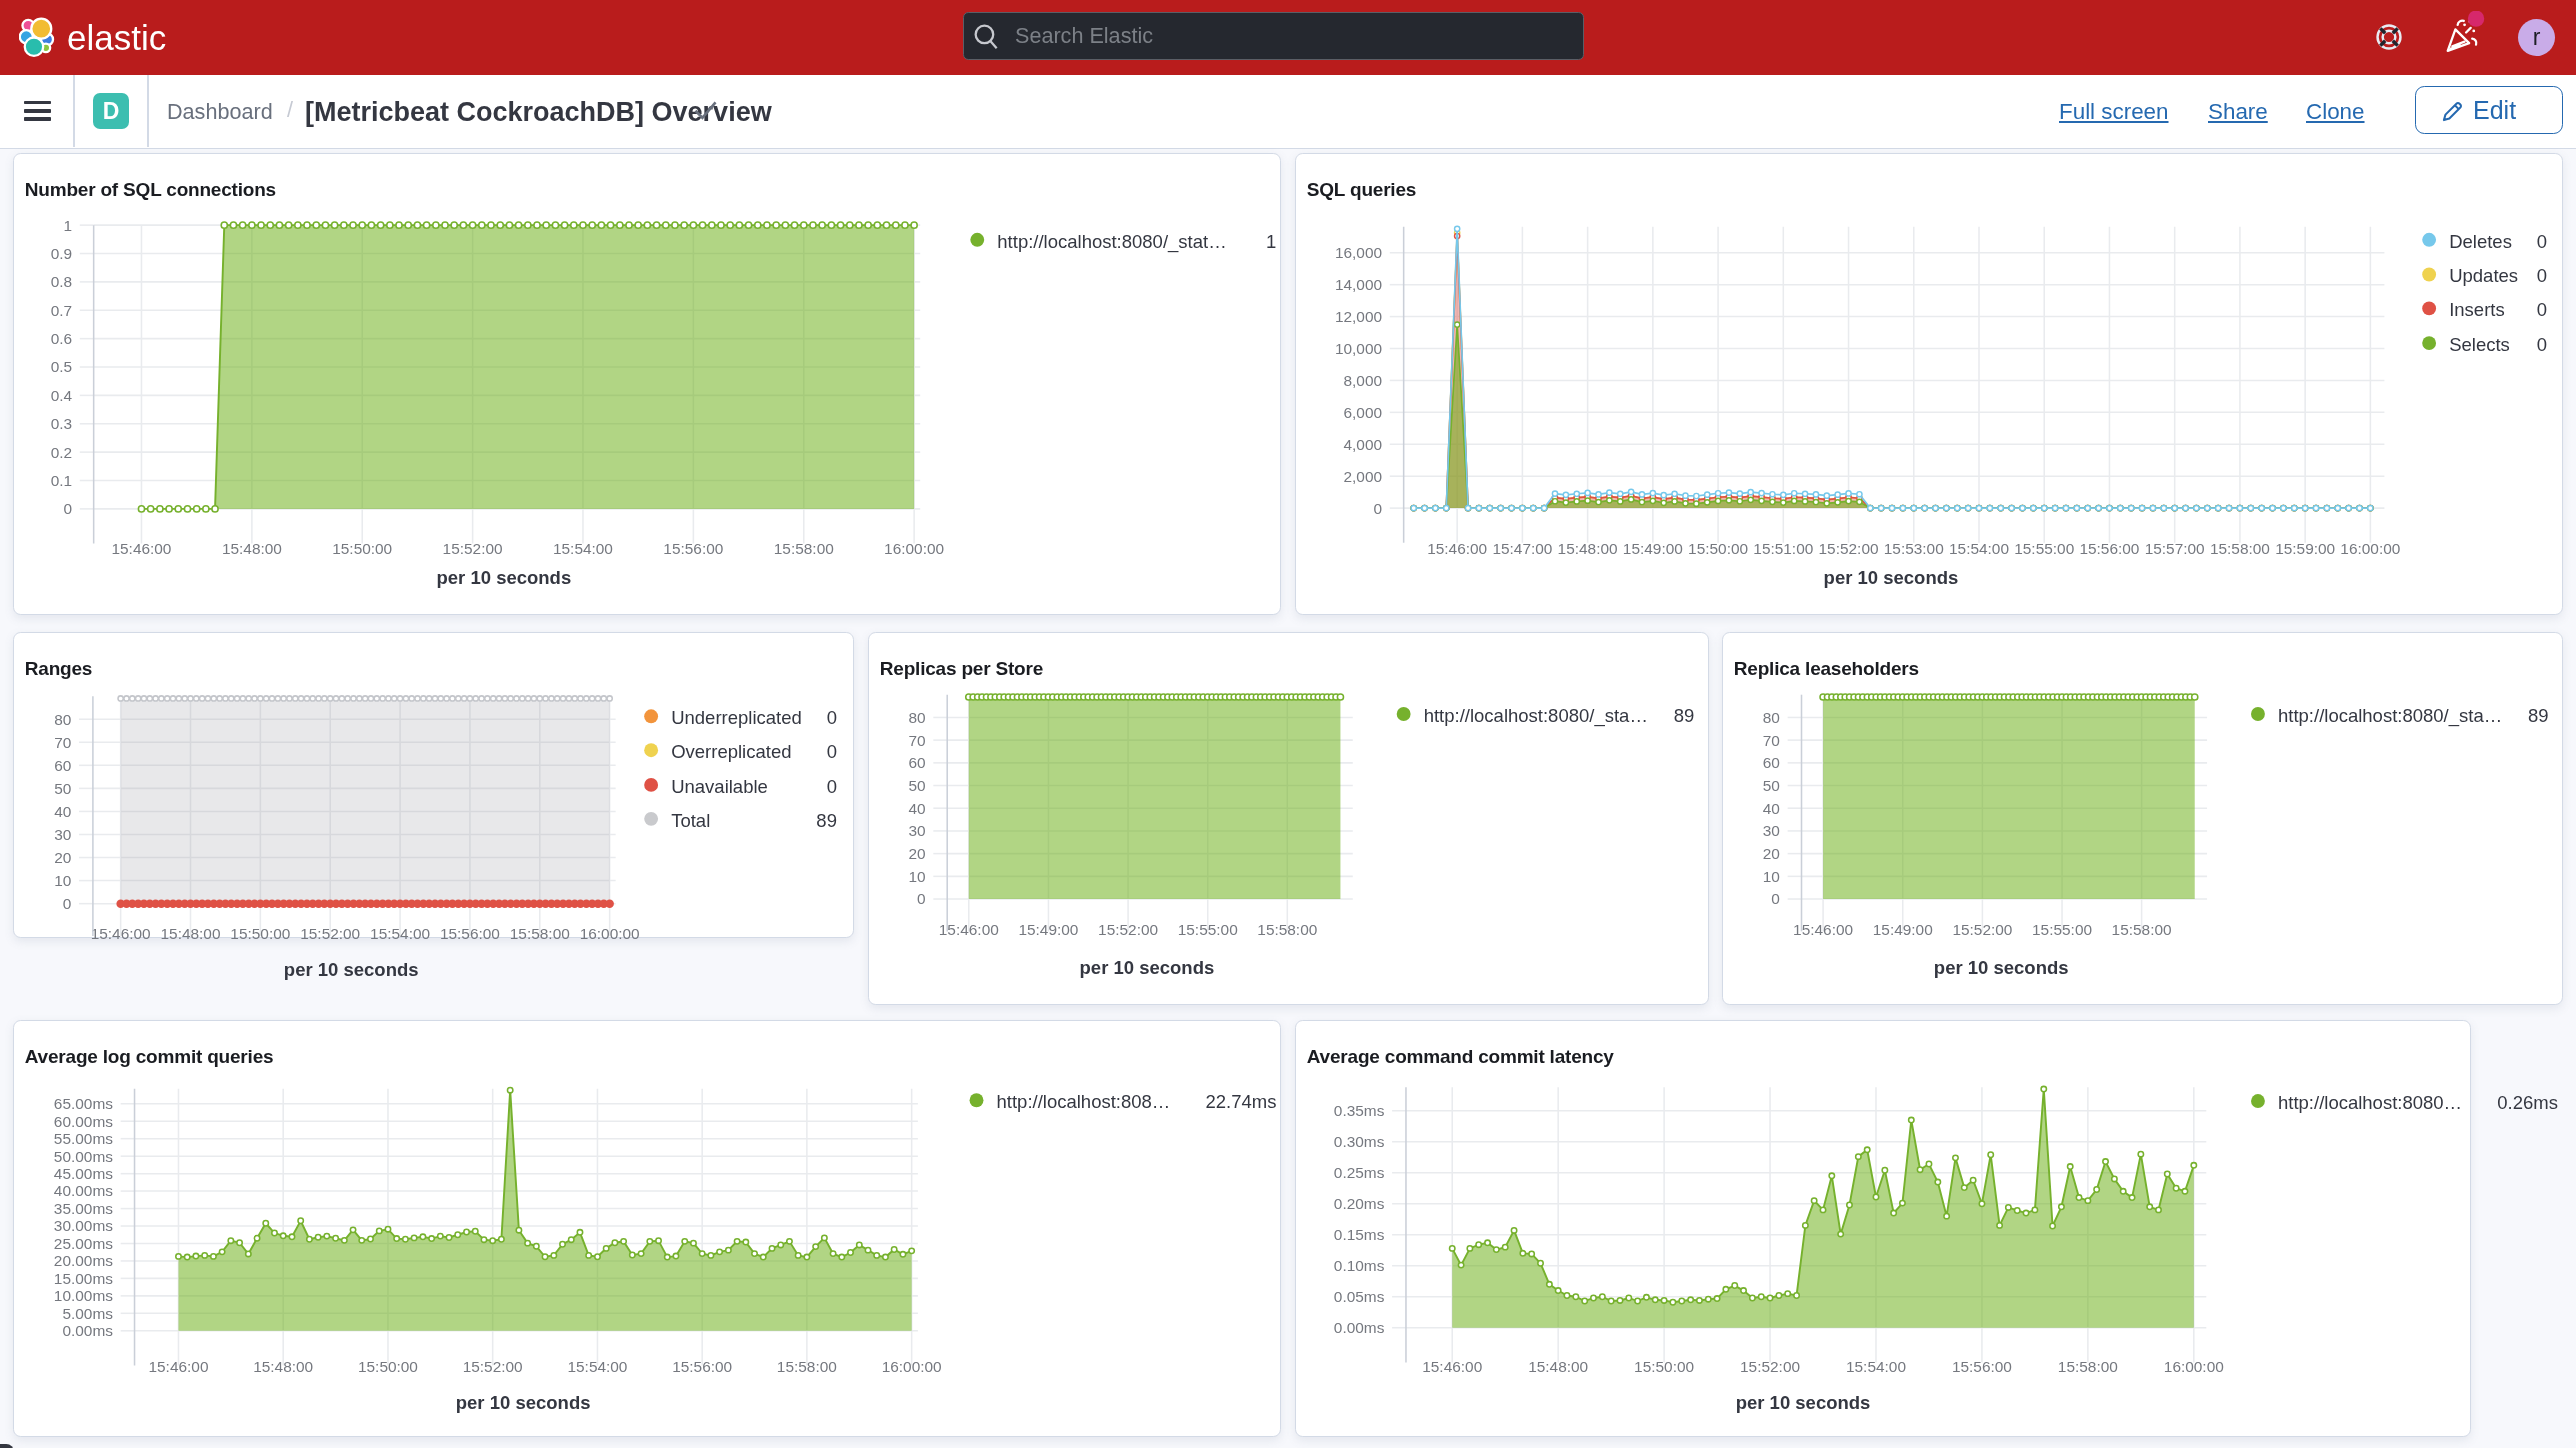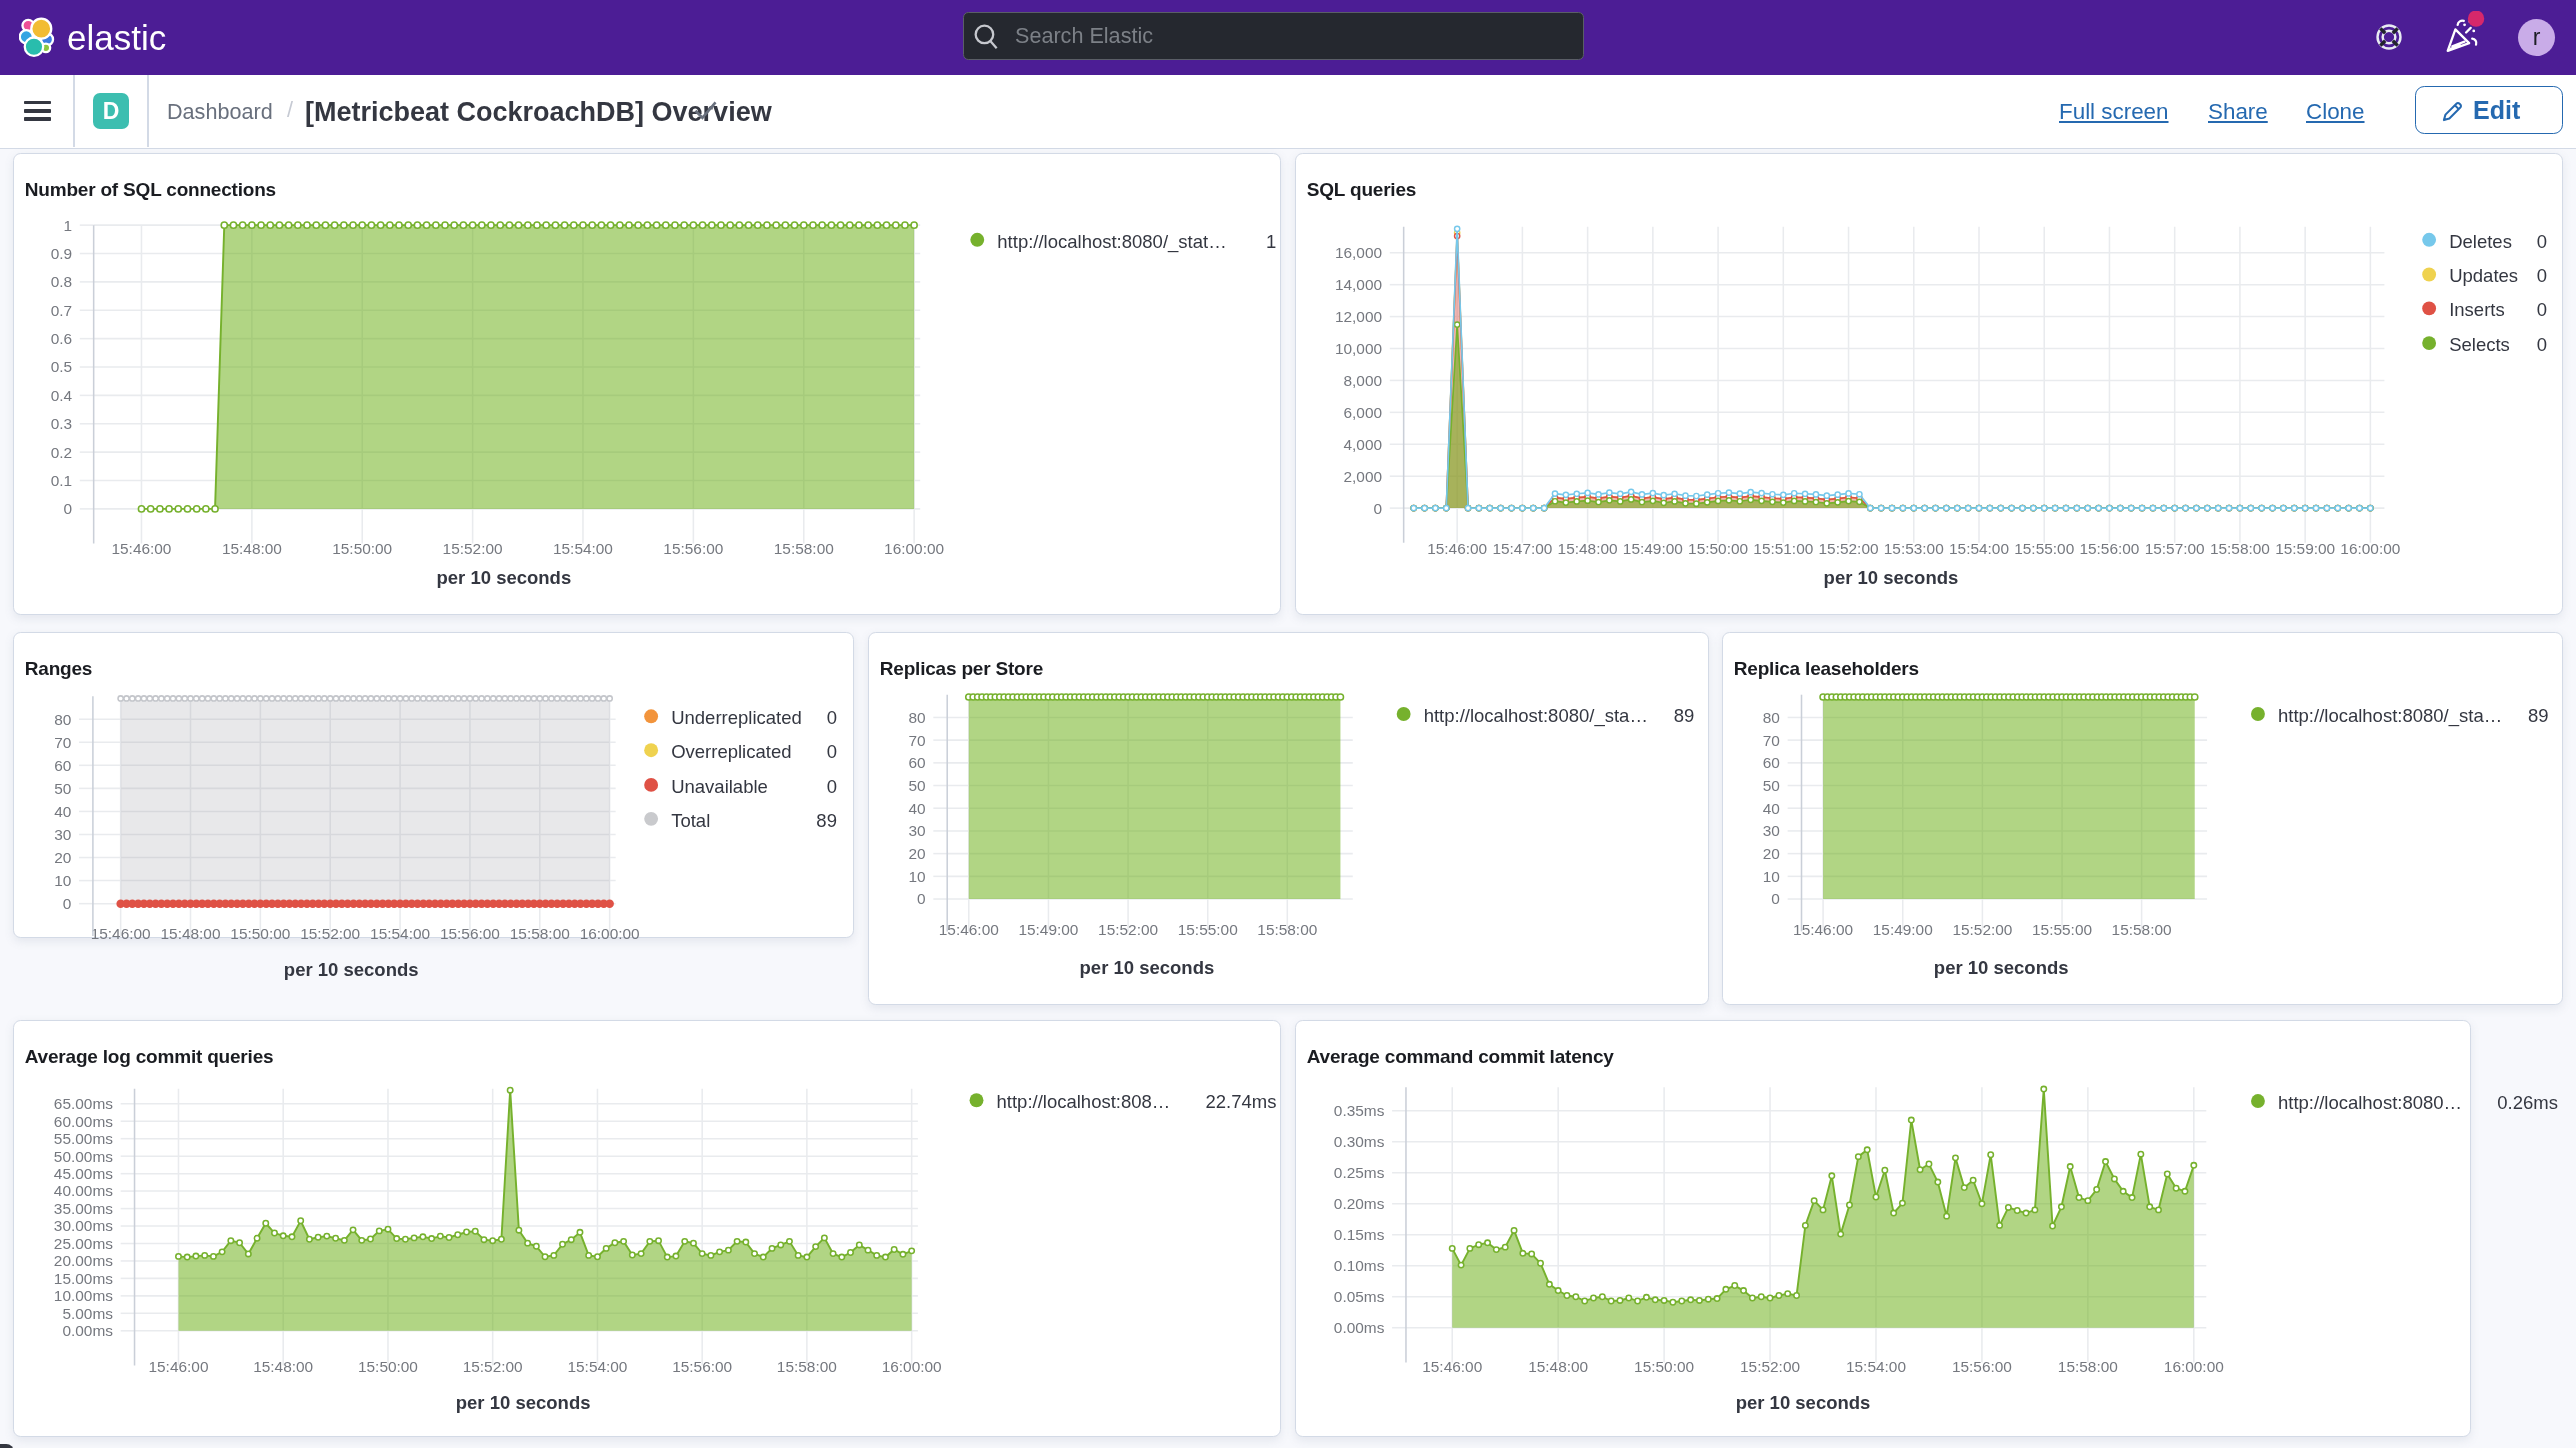--- a/index.html
+++ b/index.html
@@ -1,32 +1,32 @@
 <!DOCTYPE html>
 <html style="font-size:12.3px"><head><meta charset="utf-8"><style>
 * { margin:0; padding:0; box-sizing:border-box; }
 html,body { width:2576px; height:1448px; background:#f7f8fc; font-family:"Liberation Sans",sans-serif; overflow:hidden; }
-.hdr { position:absolute; left:0; top:0; width:2576px; height:75px; background:#4c1d95; }
+.hdr { position:absolute; left:0; top:0; width:2576px; height:75px; background:#b91c1c; }
 .nav { position:absolute; left:0; top:75px; width:2576px; height:74px; background:#fff; border-bottom:1.5px solid #d3dae6; }
 .panel { position:absolute; background:#fff; border:1.5px solid #d3dae6; border-radius:7.7px; box-shadow:0 3.9px 9.3px rgba(100,115,140,0.12); }
 .ptitle { position:absolute; left:10.8px; top:8.5px; font-size:19px; font-weight:700; color:#1a1c21; letter-spacing:-0.2px;margin-top:16px; }
 svg text.tick { font-size:20px; fill:#75787f; }
 svg text.xtitle { font-size:24px; font-weight:700; fill:#343741; }
 svg text.leg { font-size:24px; fill:#343741; }
 .logo-txt { position:absolute; left:67px; top:18px; color:#fff; font-size:35px; font-weight:500; letter-spacing:0px; }
 .search { position:absolute; left:963px; top:11.6px; width:621px; height:48px; background:#25282f; border:1.5px solid #5a5e66; border-radius:5.4px; }
 .search-ph { position:absolute; left:51px; top:10.8px; font-size:21.6px; color:#7c8087; }
 .ham div { position:absolute; left:24px; width:27px; height:3.9px; background:#343741; border-radius:0.8px; }
 .sep { position:absolute; top:75px; width:1.5px; height:72px; background:#d3dae6; }
 .dbadge { position:absolute; left:93px; top:93px; width:36px; height:36px; background:#3cbeb0; border-radius:7px; color:#fff; font-size:23px; font-weight:700; text-align:center; line-height:36px; }
 .bc1 { position:absolute; left:167px; top:99px; font-size:21.6px; color:#69707d; }
 .bcsl { position:absolute; left:287px; top:97px; font-size:21.6px; color:#c6cad3; }
 .bc2 { position:absolute; left:305px; top:97px; font-size:27px; font-weight:700; color:#343741;text-align:right; }
 .tlink { position:absolute; top:99px; font-size:22.4px; color:#2569b0; font-weight:500;text-decoration:underline; }
-.editbtn { position:absolute; left:2415px; top:86px; width:148px; height:48px; border:1.5px solid #2569b0; border-radius:9.3px; color:#2569b0; font-size:25px; font-weight:700; }
+.editbtn { position:absolute; left:2415px; top:86px; width:148px; height:48px; border:1.5px solid #2569b0; border-radius:9.3px; color:#2569b0; font-size:25px; font-weight:400; }
 .corner { position:absolute; left:-17px; top:1444px; width:31px; height:31px; background:#343741; border-radius:7.7px; }
 </style></head>
 <body>
 <div class="hdr">
   <svg style="position:absolute;left:18.5px;top:16px" width="43" height="43" viewBox="0 0 56 56">
     <g stroke="#fff" stroke-width="3">
       <circle cx="12" cy="12.5" r="7.5" fill="#ee5096"></circle>
       <circle cx="9.5" cy="27" r="8.5" fill="#36a4e3"></circle>
       <circle cx="36.5" cy="30.5" r="7.8" fill="#3a7de0"></circle>
       <circle cx="35" cy="41.5" r="5.6" fill="#8cc63f"></circle>

